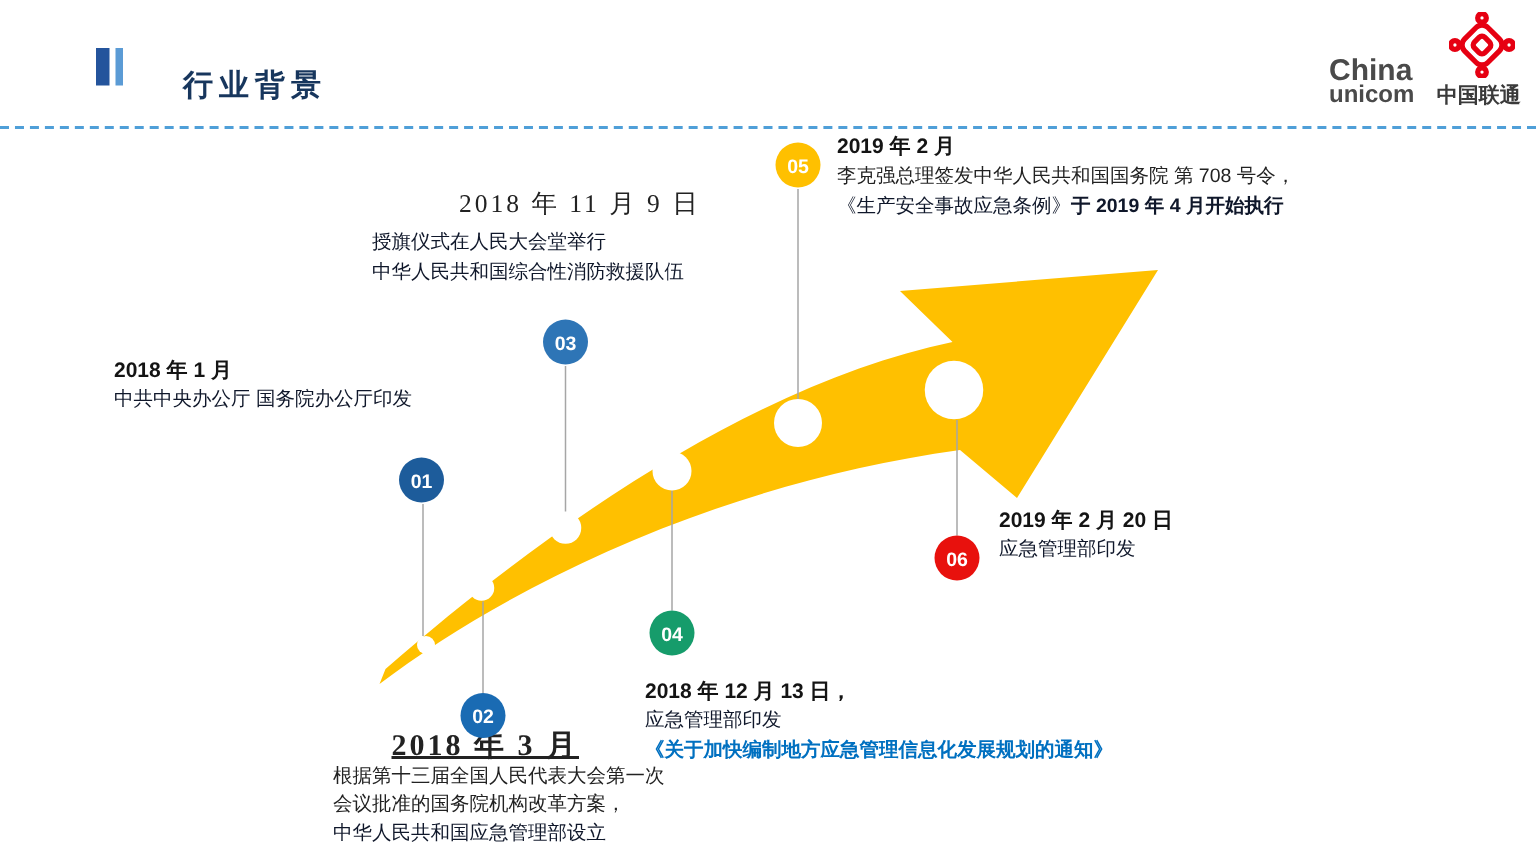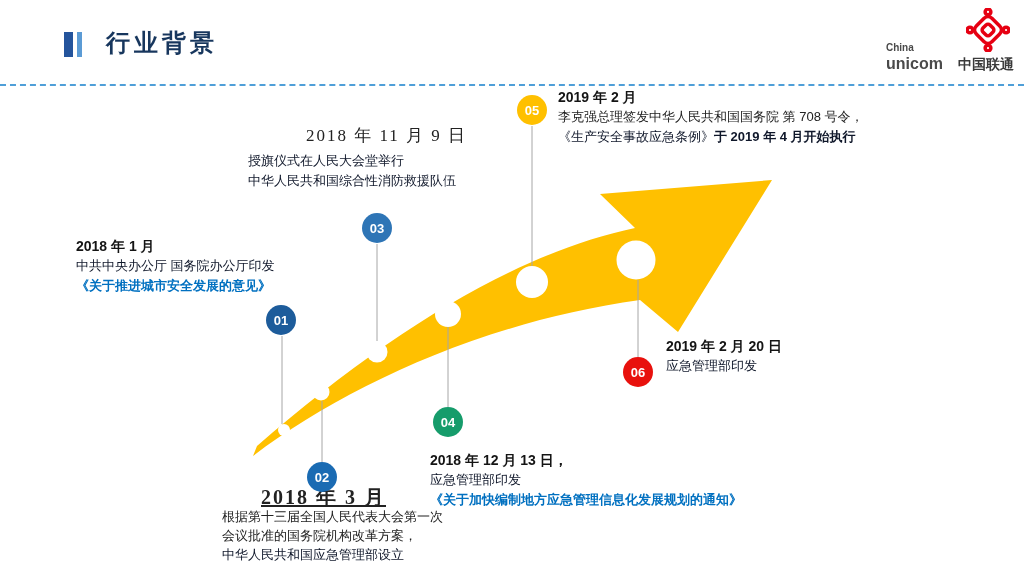--- a/index.html
+++ b/index.html
@@ -4,29 +4,29 @@
 <style>
   html,body{margin:0;padding:0;background:#fff;}
   .slide{position:relative;width:1024px;height:576px;background:#fff;overflow:hidden;
          font-family:"Liberation Sans","DejaVu Sans",sans-serif;}
 
   
   .header{position:absolute;left:0;top:0;width:100%;height:84px;background:#fff;z-index:5;}
   .bar{position:absolute;top:32px;}
   .bar-dark{left:64px;width:9px;height:25px;background:#24549c;}
   .bar-light{left:77px;width:5px;height:25px;background:#5b9bd5;}
-  .title{position:absolute;left:106px;top:27px;margin:0;font-size:24px;font-weight:700;
+  .title{position:absolute;left:106px;top:27px;margin:16px;font-size:20px;font-weight:700;
          color:#17365d;letter-spacing:4px;}
   .divider{position:absolute;left:0;top:84px;width:100%;border-top:2px dashed #4f9fd8;z-index:1;}
 
   
   .logo{position:absolute;right:12px;top:8px;width:132px;height:66px;}
   .knot{position:absolute;right:2px;top:0;width:44px;height:44px;}
   .logo-text{position:absolute;left:6px;bottom:2px;line-height:16px;white-space:nowrap;}
-  .logo-china{font-weight:700;font-size:10px;color:#4a4a4a;}
+  .logo-china{font-weight:700;font-size:20px;color:#4a4a4a;}
   .logo-unicom{font-weight:700;font-size:16px;color:#4a4a4a;}
   .logo-cn{font-size:14px;color:#3a3a3a;font-weight:700;margin-left:15px;}
 
   
   .canvas{position:absolute;left:0;top:0;width:1024px;height:576px;z-index:2;}
   .arrow{fill:#ffc000;}
   .conn{stroke:#a6a6a6;stroke-width:1;}
   .dot{fill:#ffffff;}
 
   
@@ -100,21 +100,20 @@
   <div class="badge bg1" style="left:266px;top:305px;">01</div>
   <div class="badge bg2" style="left:307px;top:462px;">02</div>
   <div class="badge bg3" style="left:362px;top:213px;">03</div>
   <div class="badge bg4" style="left:433px;top:407px;">04</div>
   <div class="badge bg5" style="left:517px;top:95px;">05</div>
   <div class="badge bg6" style="left:623px;top:357px;">06</div>
 
   <div class="tb" style="left:76px;top:236px;">
     <div class="d">2018 年 1 月</div>
     <div class="r">中共中央办公厅 国务院办公厅印发</div>
-    <div class="b">《关于推进城市安全发展的意见》</div>
   </div>
 
   <div class="tb" style="left:222px;top:488px;line-height:19px;">
     <div class="serif-d ms2-date bold">2018 年 3 月</div>
     <div>根据第十三届全国人民代表大会第一次</div>
     <div>会议批准的国务院机构改革方案，</div>
     <div class="r">中华人民共和国应急管理部设立</div>
   </div>
 
   <div class="tb serif-d" style="left:306px;top:126px;">2018 年 11 月 9 日</div>

